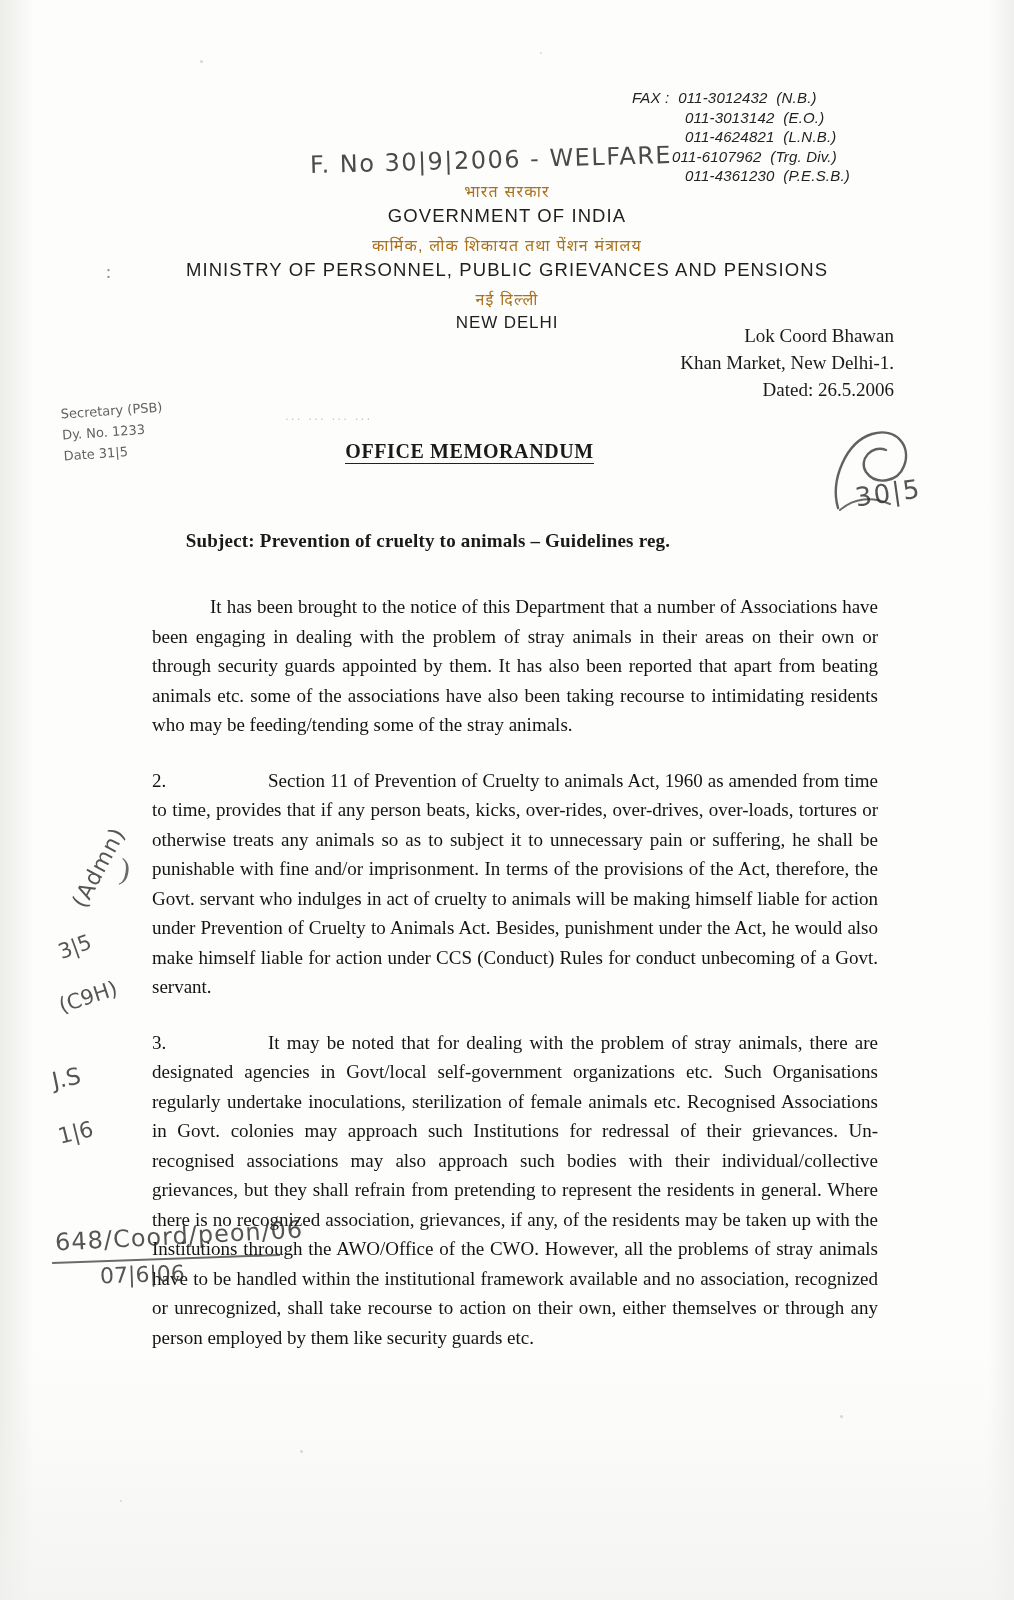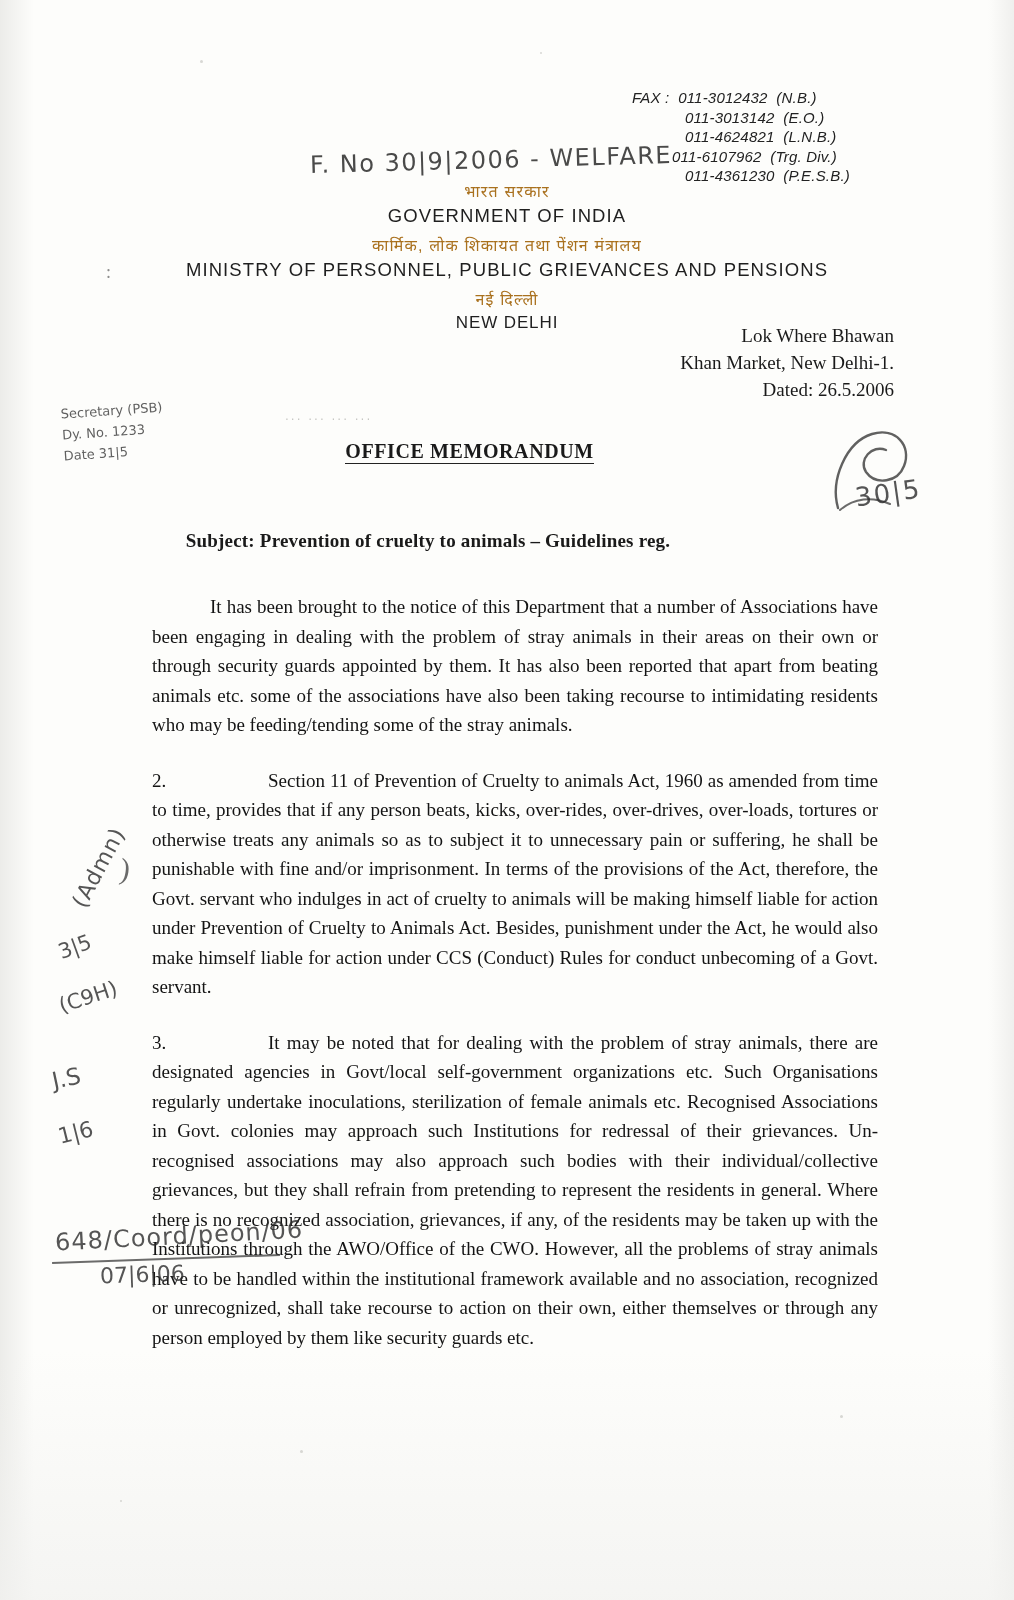--- a/index.html
+++ b/index.html
@@ -290,21 +290,21 @@
     </div>
     <div class="lh-block">
     </div>
     <div class="lh-block">
       <div class="lh-hi">नई दिल्ली</div>
       <div class="lh-en small">NEW DELHI</div>
     </div>
   </div>
 
   <div class="addr">
-    <div>Lok Where Bhawan</div>
+    <div>Lok Coord Bhawan</div>
     <div>Khan Market, New Delhi-1.</div>
     <div>Dated: 26.5.2006</div>
   </div>
 
   <div class="stamp-box">
     <div>Secretary (PSB)</div>
     <div>Dy. No. 1233</div>
     <div>Date 31|5</div>
   </div>
 

